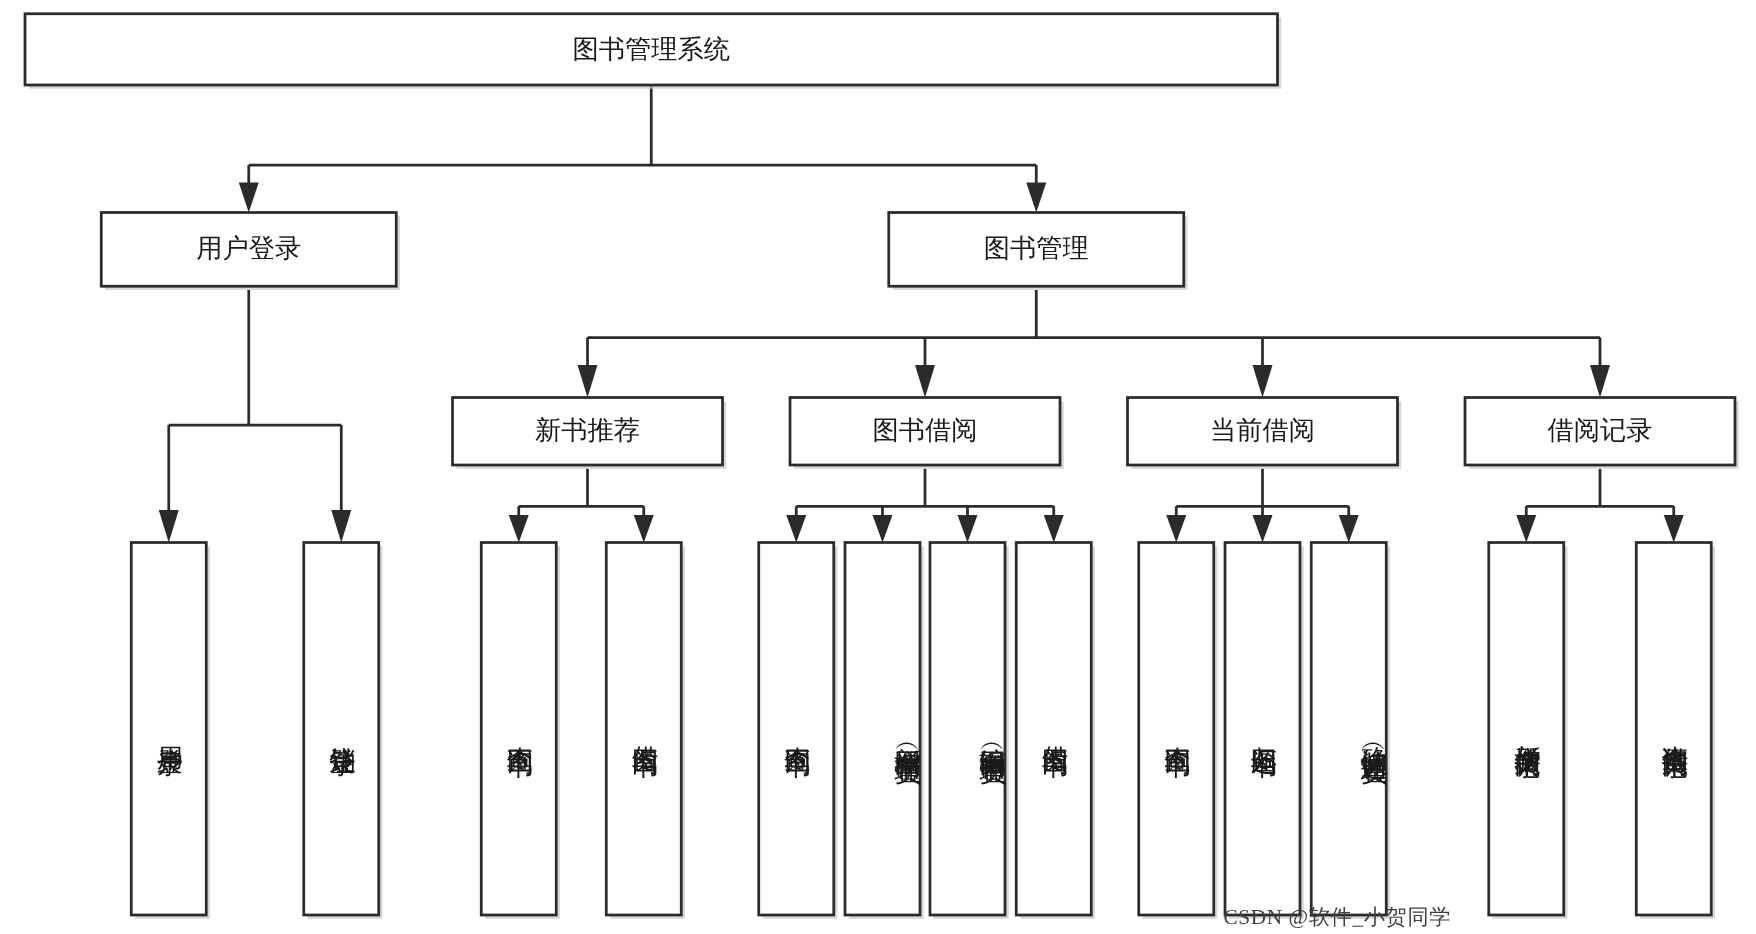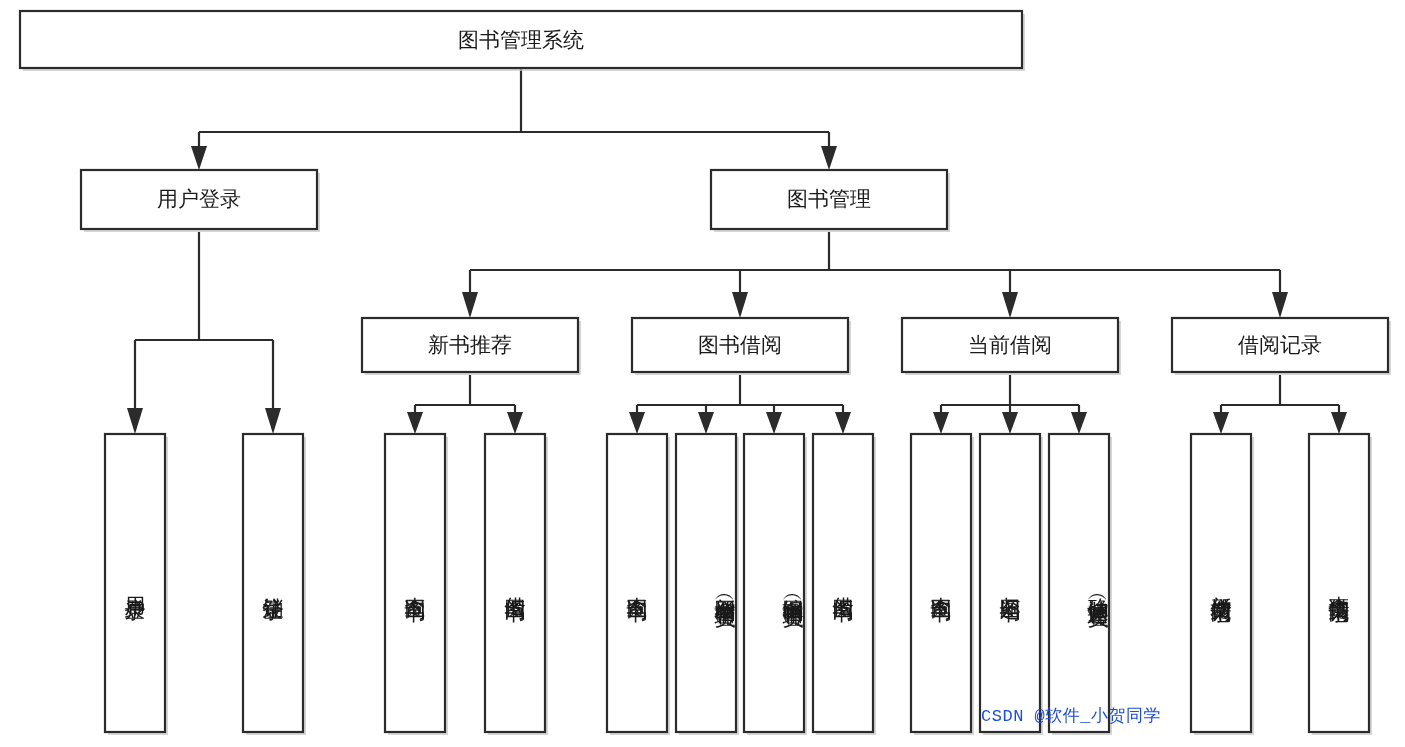--- a/index.html
+++ b/index.html
@@ -65,24 +65,24 @@
     letter-spacing: 1.5px;
     display: flex;
     align-items: center;
     justify-content: center;
     white-space: nowrap;
     pointer-events: none;
   }
   .watermark {
     position: absolute;
     right: 8px;
-    bottom: 20px;
-    font-family: Liberation Mono, monospace;
+    bottom: 2px;
+    font-family: Liberation Serif, serif;
     font-size: 17px;
-    color: #1d4ed8;
+    color: #404040;
     white-space: nowrap;
     letter-spacing: 0.5px;
   }
 </style>
 </head>
 <body>
 
 <div id="diagram-root">
 
   <svg class="tree-svg" viewBox="0 0 1405 747" xmlns="http://www.w3.org/2000/svg">

